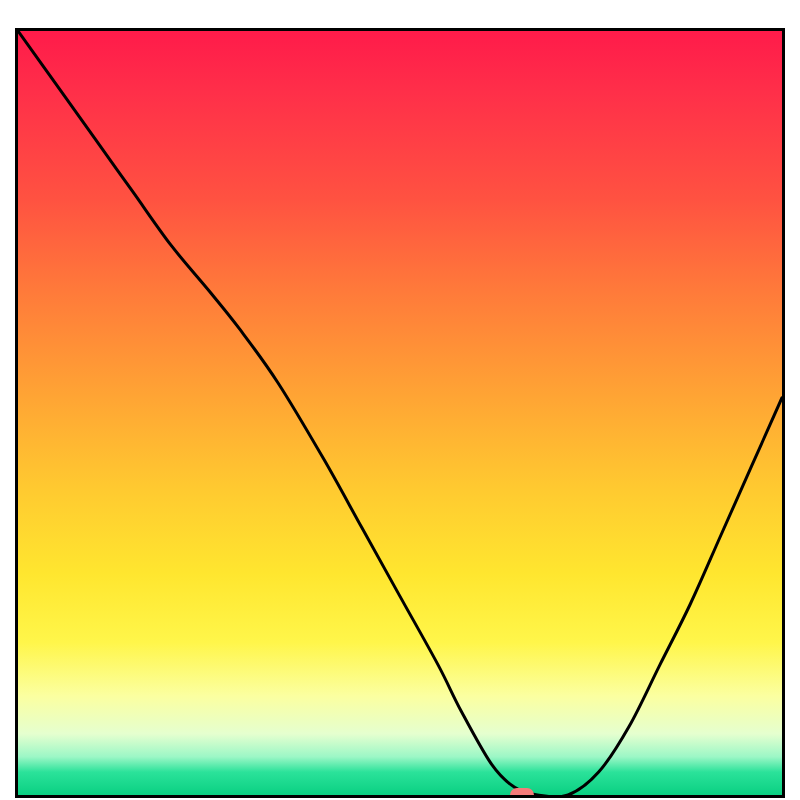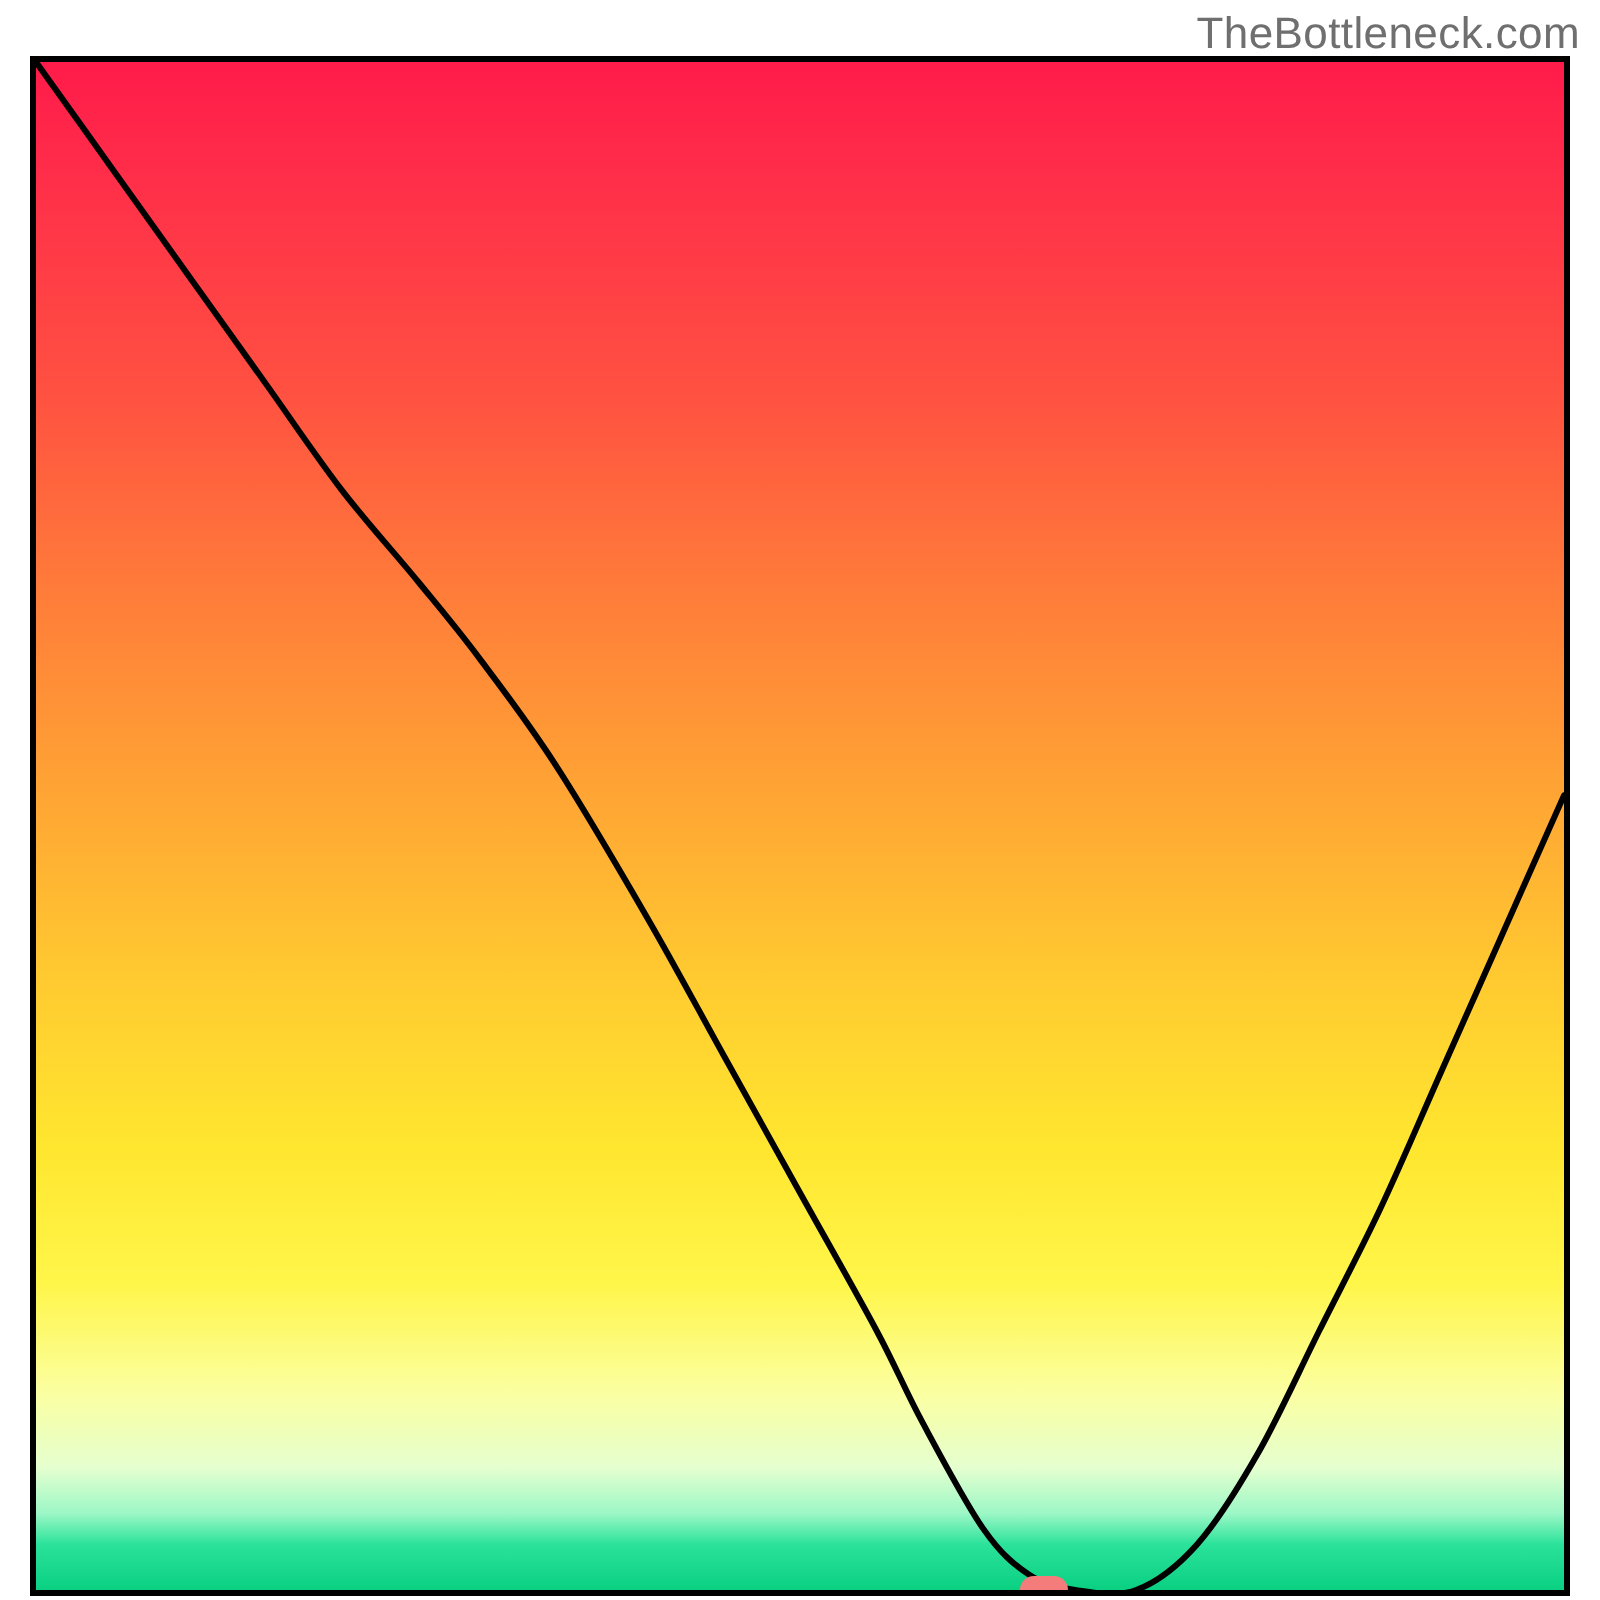--- a/index.html
+++ b/index.html
@@ -70,21 +70,20 @@
     border-radius: 7px;
     background: #f47c7a;
     transform: translate(-50%, -50%);
   }
 </style>
 </head>
 <body>
 
 <div class="frame">
 
-  <div class="watermark">TheBottleneck.com</div>
 
   <div class="plot-wrap">
     <div class="gradient-bg"></div>
 
     <svg class="curve" viewBox="0 0 764 764" preserveAspectRatio="none">
       <path id="curve-path" d="M 0,0 C 6.366666666666667,8.913333333333336 25.46666666666667,35.65333333333335 38.2,53.48000000000002 C 50.93333333333334,71.30666666666669 63.66666666666667,89.13333333333338 76.4,106.96000000000004 C 89.13333333333334,124.78666666666669 101.86666666666666,142.61333333333326 114.6,160.43999999999994 C 127.33333333333333,178.26666666666662 140.06666666666666,197.36666666666673 152.8,213.92000000000007 C 165.53333333333336,230.47333333333341 179.54000000000002,245.75333333333333 191,259.76 C 202.45999999999998,273.76666666666665 210.09999999999997,282.68000000000006 221.55999999999997,297.96000000000004 C 233.01999999999998,313.24 245.75333333333333,329.79333333333335 259.76,351.44 C 273.76666666666665,373.08666666666664 291.59333333333336,403.64666666666665 305.6,427.84 C 319.6066666666667,452.0333333333333 331.06666666666666,473.68 343.8,496.6 C 356.53333333333336,519.52 369.26666666666665,542.44 382,565.36 C 394.73333333333335,588.28 410.0133333333334,615.02 420.20000000000005,634.12 C 430.3866666666667,653.22 434.2066666666666,663.4066666666668 443.11999999999995,679.96 C 452.0333333333333,696.5133333333333 464.76666666666665,720.7066666666667 473.68,733.44 C 482.59333333333336,746.1733333333334 488.96000000000004,751.2666666666667 496.6,756.36 C 504.24,761.4533333333334 510.6066666666667,762.7266666666667 519.52,764 C 528.4333333333333,765.2733333333333 539.8933333333332,767.8199999999999 550.0799999999999,764 C 560.2666666666667,760.1800000000001 570.4533333333333,752.5400000000001 580.64,741.08 C 590.8266666666667,729.62 601.0133333333333,713.0666666666667 611.2,695.24 C 621.3866666666668,677.4133333333333 631.5733333333333,654.4933333333333 641.76,634.12 C 651.9466666666667,613.7466666666667 662.1333333333334,594.6466666666666 672.32,573 C 682.5066666666667,551.3533333333334 692.6933333333334,527.16 702.88,504.24 C 713.0666666666666,481.32 723.2533333333333,458.40000000000003 733.4399999999999,435.48 C 743.6266666666666,412.56 758.9066666666666,378.17999999999995 764,366.71999999999997" fill="none" stroke="#000000" stroke-width="3" stroke-linejoin="round" stroke-linecap="round"></path>
     </svg>
 
     <div id="min-marker" class="marker" style="left: 504.24px; top: 764px;"></div>
   </div>

